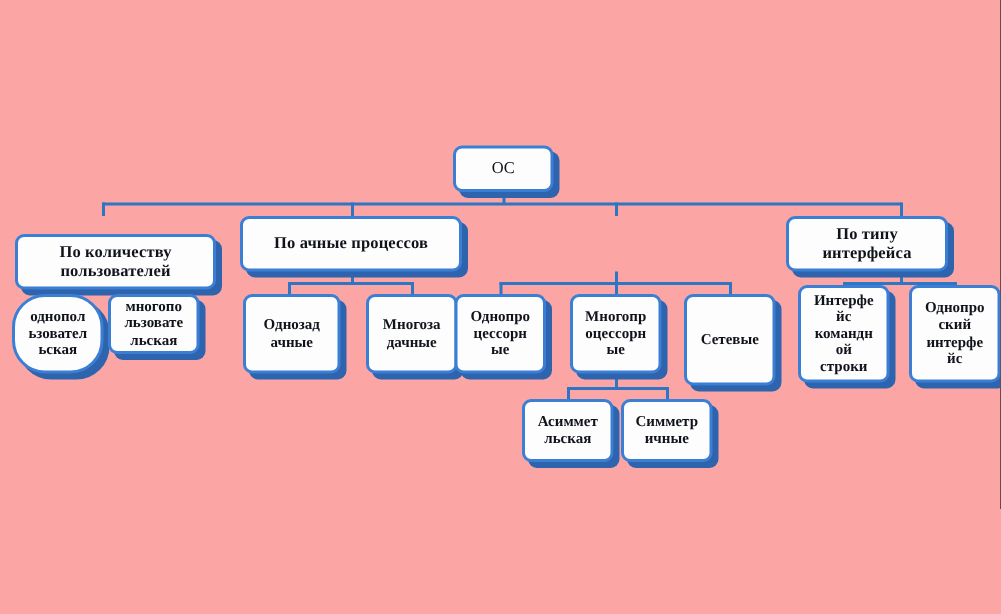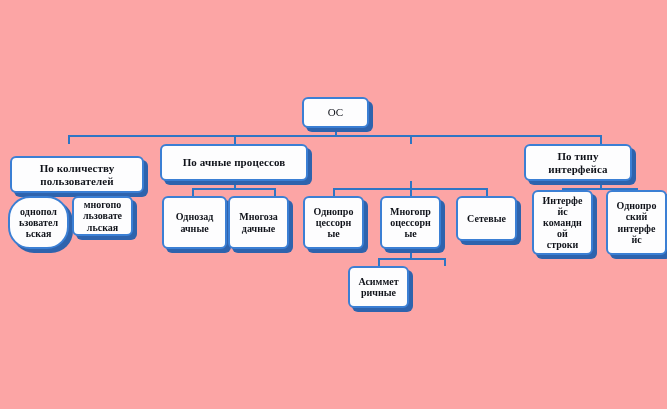--- a/index.html
+++ b/index.html
@@ -117,51 +117,55 @@
   <div class="node t3" style="left:72px; top:196px; width:61px; height:40px;">
     <span class="lbl">многопо
 льзовате
 льская</span>
   </div>
 
   <div class="node t3" style="left:162px; top:196px; width:65px; height:53px;">
     <span class="lbl">Однозад
 ачные</span>
   </div>
-  <div class="node t3" style="left:228px; top:196px; width:61px; height:53px;">
+  <div class="node t3" style="left:244px; top:196px; width:61px; height:53px;">
     <span class="lbl">Многоза
 дачные</span>
   </div>
 
   <div class="node t3" style="left:303px; top:196px; width:61px; height:53px;">
     <span class="lbl">Однопро
 цессорн
 ые</span>
   </div>
   <div class="node t3" style="left:380px; top:196px; width:61px; height:53px;justify-content:flex-end;">
     <span class="lbl">Многопр
 оцессорн
 ые</span>
   </div>
-  <div class="node t3" style="left:456px; top:196px; width:61px; height:45px;">
+  <div class="node t3" style="left:456px; top:196px; width:61px; height:61px;">
     <span class="lbl">Сетевые</span>
   </div>
 
   <div class="node t3" style="left:532px; top:190px; width:61px; height:65px;">
     <span class="lbl">Интерфе
 йс
 командн
 ой
 строки</span>
   </div>
   <div class="node t3" style="left:606px; top:190px; width:61px; height:65px;">
     <span class="lbl">Однопро
 ский
 интерфе
 йс</span>
   </div>
 
   <div class="node t4" style="left:348px; top:266px; width:61px; height:42px;">
     <span class="lbl">Асиммет
-ричные</span>
+льская</span>
+  </div>
+  <div class="node t4" style="left:414px; top:266px; width:61px; height:42px;">
+    <span class="lbl">Симметр
+ичные</span>
   </div>
 
 </div>
 
 </body></html>

